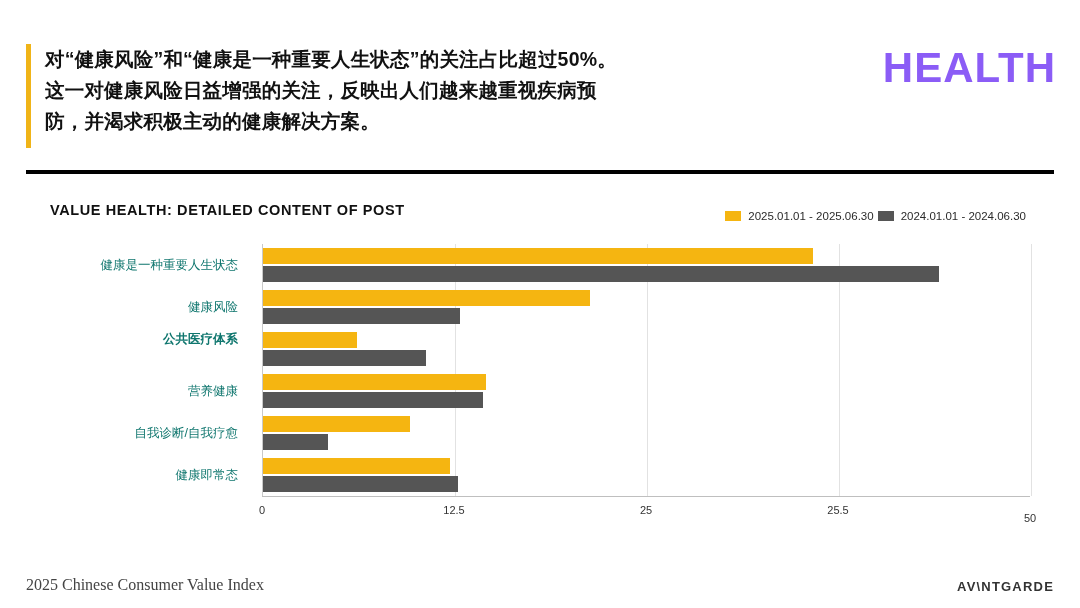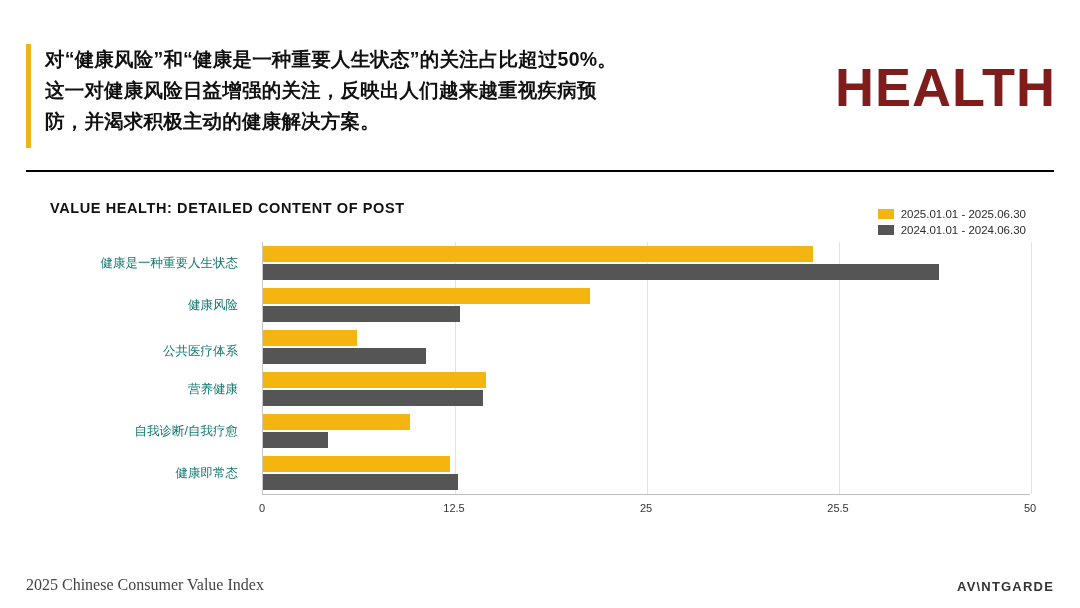--- a/index.html
+++ b/index.html
@@ -42,54 +42,53 @@
     font-size: 19.5px;
     font-weight: bold;
     line-height: 1.58;
     letter-spacing: 0.2px;
     color: #111111;
     max-width: 720px;
   }
   .headline p { margin: 0; }
 
   .brand-title {
-    font-size: 54px;
+    font-size: 42px;
     font-weight: bold;
     letter-spacing: 1px;
-    color: #7f1d1d;
-    margin-top: 12px;
+    color: #8b5cf6;
     white-space: nowrap;
   }
 
   
   .panel {
     position: absolute;
     top: 170px;
     left: 26px;
     width: 1028px;
     height: 390px;
-    border-top: 2px solid #000000;
+    border-top: 4px solid #000000;
   }
 
   .chart-title {
     position: absolute;
     top: 28px;
     left: 24px;
     font-size: 14.5px;
     font-weight: bold;
     letter-spacing: 0.6px;
     color: #111111;
   }
 
   .legend {
     position: absolute;
     top: 36px;
     right: 28px;
     display: flex;
-    flex-direction: column;
+    flex-direction: row;
     gap: 4px;
   }
   .legend-item {
     display: flex;
     align-items: center;
     font-size: 11.5px;
     color: #2b2b2b;
   }
   .legend-swatch {
     width: 16px;
@@ -207,21 +206,21 @@
     <div class="legend-item">
       <span class="legend-swatch" style="background:#555555"></span>
       <span>2024.01.01 - 2024.06.30</span>
     </div>
   </div>
 
   <div class="plot">
     <div class="cat-labels" id="cat-labels">
         <div class="cat-label" style="top: 21px;">健康是一种重要人生状态</div>
         <div class="cat-label" style="top: 63px;">健康风险</div>
-        <div class="cat-label" style="top: 109px;">公共医疗体系</div>
+        <div class="cat-label" style="top: 95px; font-weight: bold;">公共医疗体系</div>
         <div class="cat-label" style="top: 147px;">营养健康</div>
         <div class="cat-label" style="top: 189px;">自我诊断/自我疗愈</div>
         <div class="cat-label" style="top: 231px;">健康即常态</div>
       </div>
     <div class="bars-area" id="bars-area">
         <div class="gridline" style="left: 192px;"></div>
         <div class="gridline" style="left: 384px;"></div>
         <div class="gridline" style="left: 576px;"></div>
         <div class="gridline" style="left: 768px;"></div>
         <div class="bar current" style="width: 549.888px; top: 4px; left: 0px; background: rgb(245, 181, 17);"></div>
@@ -236,19 +235,19 @@
         <div class="bar previous" style="width: 64.512px; top: 190px; left: 0px; background: rgb(85, 85, 85);"></div>
         <div class="bar current" style="width: 187.392px; top: 214px; left: 0px; background: rgb(245, 181, 17);"></div>
         <div class="bar previous" style="width: 195.072px; top: 232px; left: 0px; background: rgb(85, 85, 85);"></div>
       </div>
     <div class="axis-bottom"></div>
     <div id="ticks">
         <div class="tick-label" style="left: 212px;">0</div>
         <div class="tick-label" style="left: 404px;">12.5</div>
         <div class="tick-label" style="left: 596px;">25</div>
         <div class="tick-label" style="left: 788px;">25.5</div>
-        <div class="tick-label" style="left: 980px;">50</div>
+        <div class="tick-label" style="left: 980px; margin-top: 8px;">50</div>
       </div>
   </div>
 </div>
 
 <div class="footer-note">2025 Chinese Consumer Value Index</div>
 <div class="footer-logo">AV\NTGARDE</div>
 
 </body></html>

